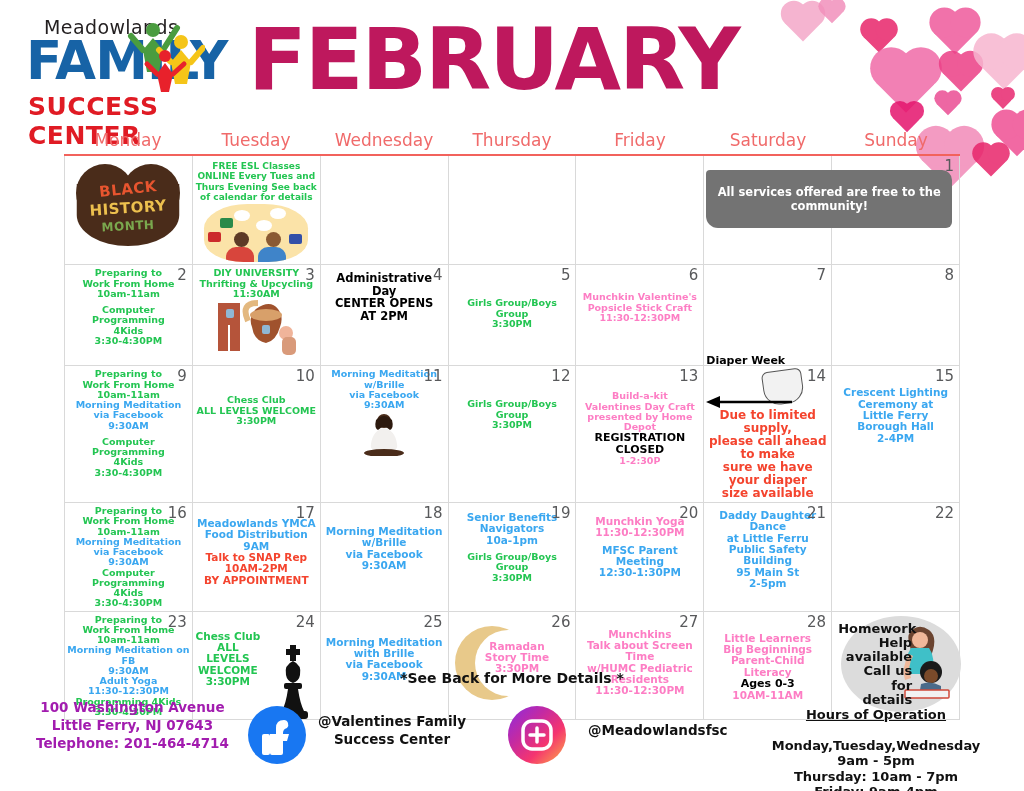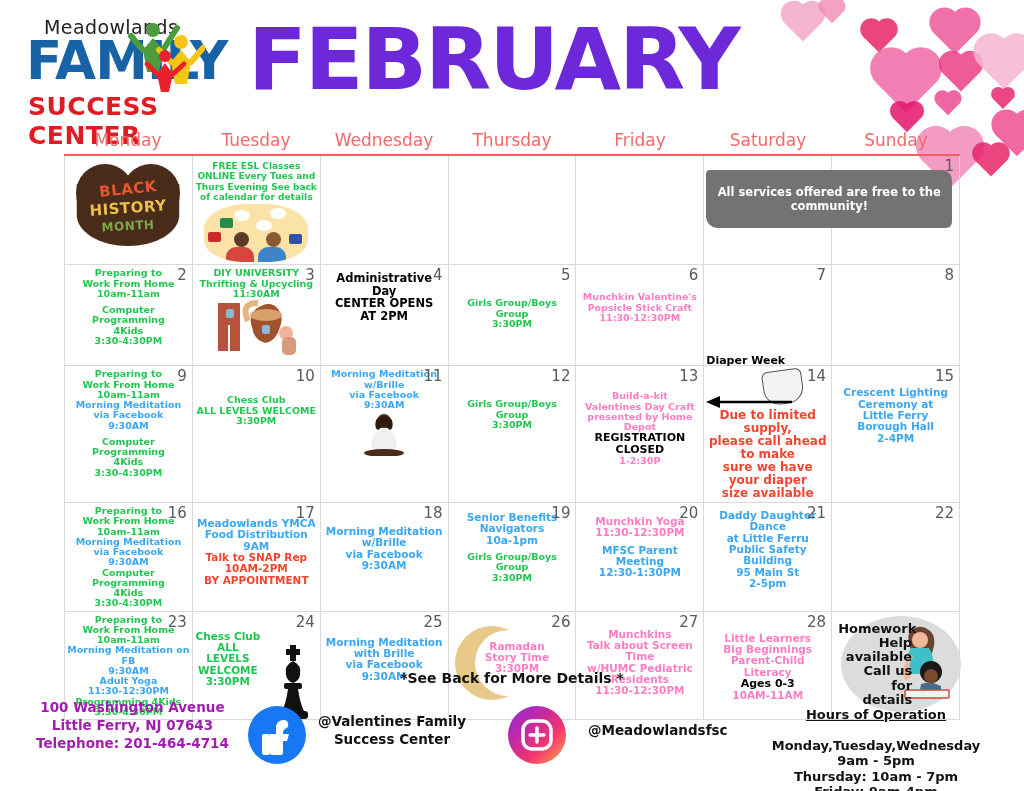--- a/index.html
+++ b/index.html
@@ -35,21 +35,21 @@
     font-weight: bold; font-size: 25px; color: #e01b24;
     letter-spacing: .5px;
   }
   .logo-people { position: absolute; left: 105px; top: 8px; }
 
   #title-month {
     position: absolute; left: 248px; top: 16px;
     font-family: "DejaVu Sans", sans-serif;
     font-weight: bold;
     font-size: 86px;
-    color: #6d28d9;
+    color: #be185d;
     letter-spacing: -2px;
     line-height: 1;
   }
   #title-year {
     position: absolute; left: 700px; top: 46px;
     font-family: "DejaVu Sans", sans-serif;
     font-weight: bold; font-size: 54px; color: #e8212b;
     letter-spacing: -2px;
   }
 

